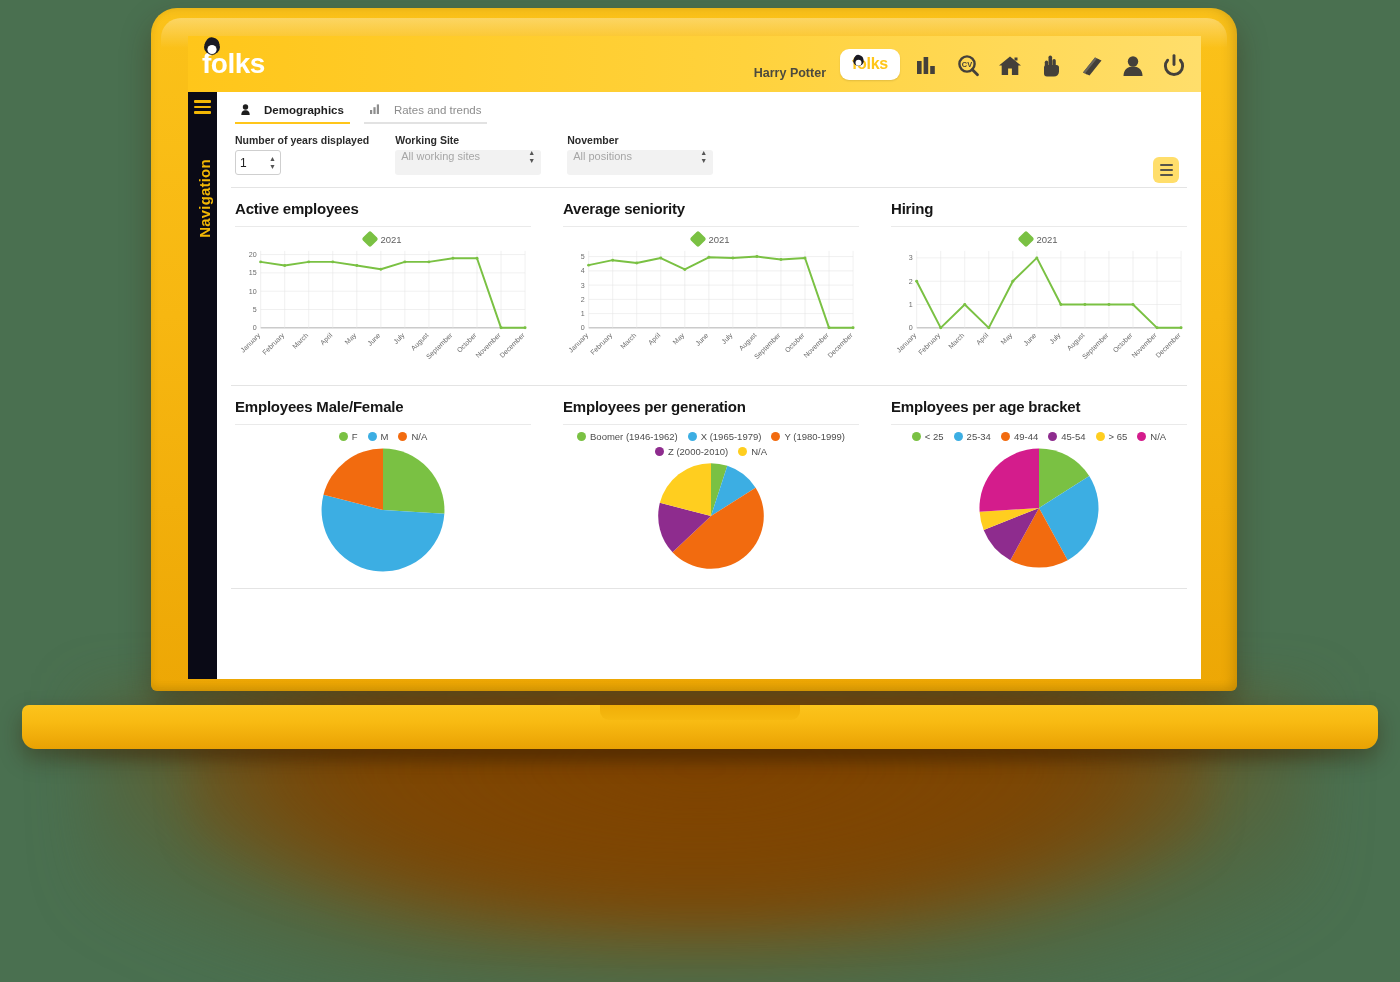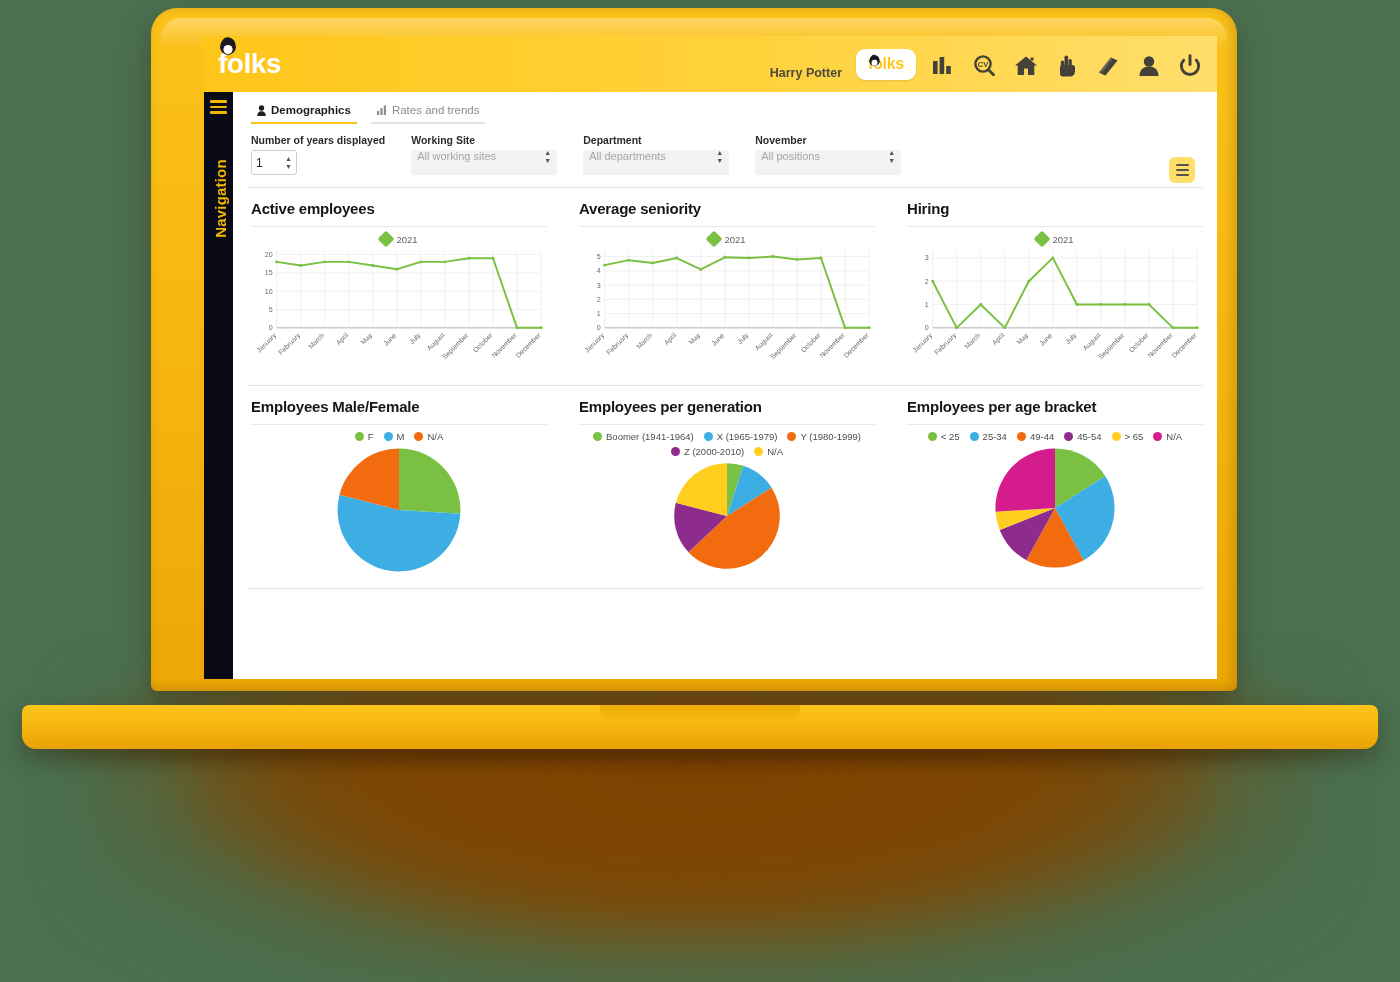--- a/index.html
+++ b/index.html
@@ -55,21 +55,21 @@
     border-radius: 0 0 9px 9px;
   }
   .base-shadowpad {
     position:absolute; left:50%; top:744px; transform:translateX(-50%);
     width:1290px; height:16px; background:rgba(70,35,0,.42);
     filter: blur(7px); border-radius:50%;
   }
 
   
   .screen {
-    position: absolute; left: 204px; top: 36px;
+    position: absolute; left: 188px; top: 36px;
     width: 1013px; height: 643px;
     background: #fff; overflow: hidden;
   }
 
   
   .topbar {
     position: relative; height: 56px;
     background: linear-gradient(90deg,#FFC61A 0%, #FFD23C 55%, #FFDE6B 100%);
     display: flex; align-items: center;
   }
@@ -104,21 +104,21 @@
   .sb-ham i { display:block; height:2.5px; background:#F2B705; margin-bottom:3px; border-radius:1px; }
   .sb-label {
     position:absolute; left:-44px; top:98px; width:120px;
     transform: rotate(-90deg); transform-origin: center;
     color:#F2B705; font-size:15px; font-weight:600; text-align:center; letter-spacing:.2px;
   }
   .content { flex:1; background:#fff; position:relative; overflow:hidden; }
 
   
   .tabs { display:flex; gap:14px; padding: 8px 0 0 18px; }
-  .tab { padding: 4px 6px 6px 6px; font-size:11.5px; color:#8D8D8D; display:flex; align-items:center; gap:5px; cursor:pointer; border-bottom:2.5px solid #E2E2E2; }
+  .tab { padding: 4px 6px 6px 6px; font-size:11.5px; color:#8D8D8D; display:flex; gap:14px; cursor:pointer; border-bottom:2.5px solid #E2E2E2; }
   .tab.active { color:#1E1E1E; font-weight:700; border-bottom-color:#FFC61A; }
   .tab svg { display:block; }
 
   
   .filters { display:flex; align-items:flex-end; gap:0; padding: 10px 0 12px 18px; position:relative; }
   .f-group { margin-right: 26px; }
   .f-label { font-size:10.5px; font-weight:700; color:#2B2B2B; margin-bottom:4px; }
   .f-num {
     width: 46px; height: 25px; border:1px solid #CFCFCF; border-radius:3px; background:#fff;
     display:flex; align-items:center; padding: 0 4px; font-size:12px; color:#222; position:relative;
@@ -299,30 +299,20 @@
             <div class="f-label">Working Site</div>
             <div class="f-select">
               <span class="val">All working sites</span>
               <span class="spin">
                   <span>▲</span>
                   <span>▼</span>
                 </span>
             </div>
           </div>
 
-          <div class="f-group">
-            <div class="f-label">Department</div>
-            <div class="f-select">
-              <span class="val">All departments</span>
-              <span class="spin">
-                  <span>▲</span>
-                  <span>▼</span>
-                </span>
-            </div>
-          </div>
 
           <div class="f-group">
             <div class="f-label">November</div>
             <div class="f-select">
               <span class="val">All positions</span>
               <span class="spin">
                   <span>▲</span>
                   <span>▼</span>
                 </span>
             </div>
@@ -541,21 +531,21 @@
                 </svg>
             </div>
           </div>
 
           <div class="cell">
             <div class="cell-title">Employees per generation</div>
             <div class="cell-rule"></div>
             <div class="pie-legend">
                 <div class="pl-item">
                   <span class="pl-dot" style="background: rgb(122, 193, 67);"></span>
-                  <span>Boomer (1941-1964)</span>
+                  <span>Boomer (1946-1962)</span>
                 </div>
                 <div class="pl-item">
                   <span class="pl-dot" style="background: rgb(60, 174, 227);"></span>
                   <span>X (1965-1979)</span>
                 </div>
                 <div class="pl-item">
                   <span class="pl-dot" style="background: rgb(242, 107, 15);"></span>
                   <span>Y (1980-1999)</span>
                 </div>
                 <div class="pl-item">

